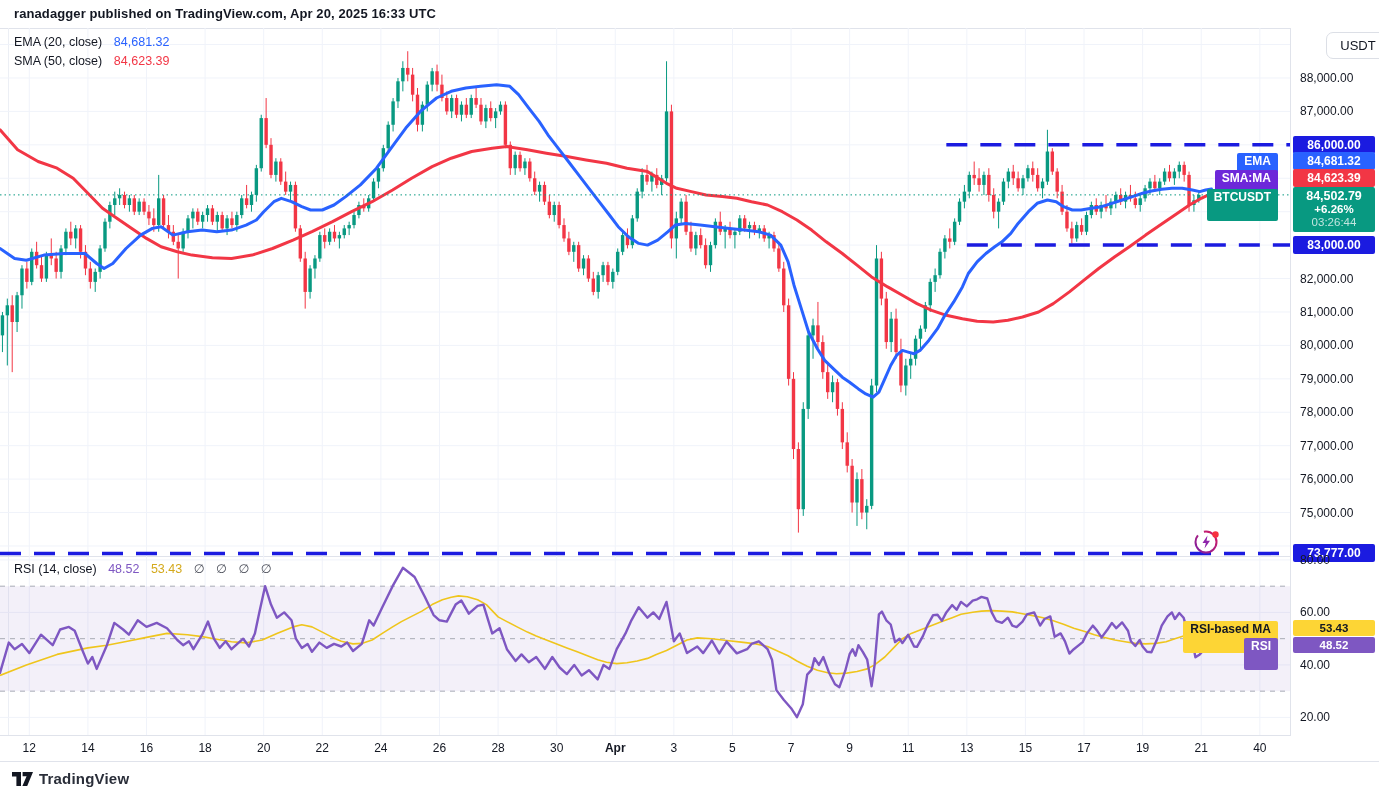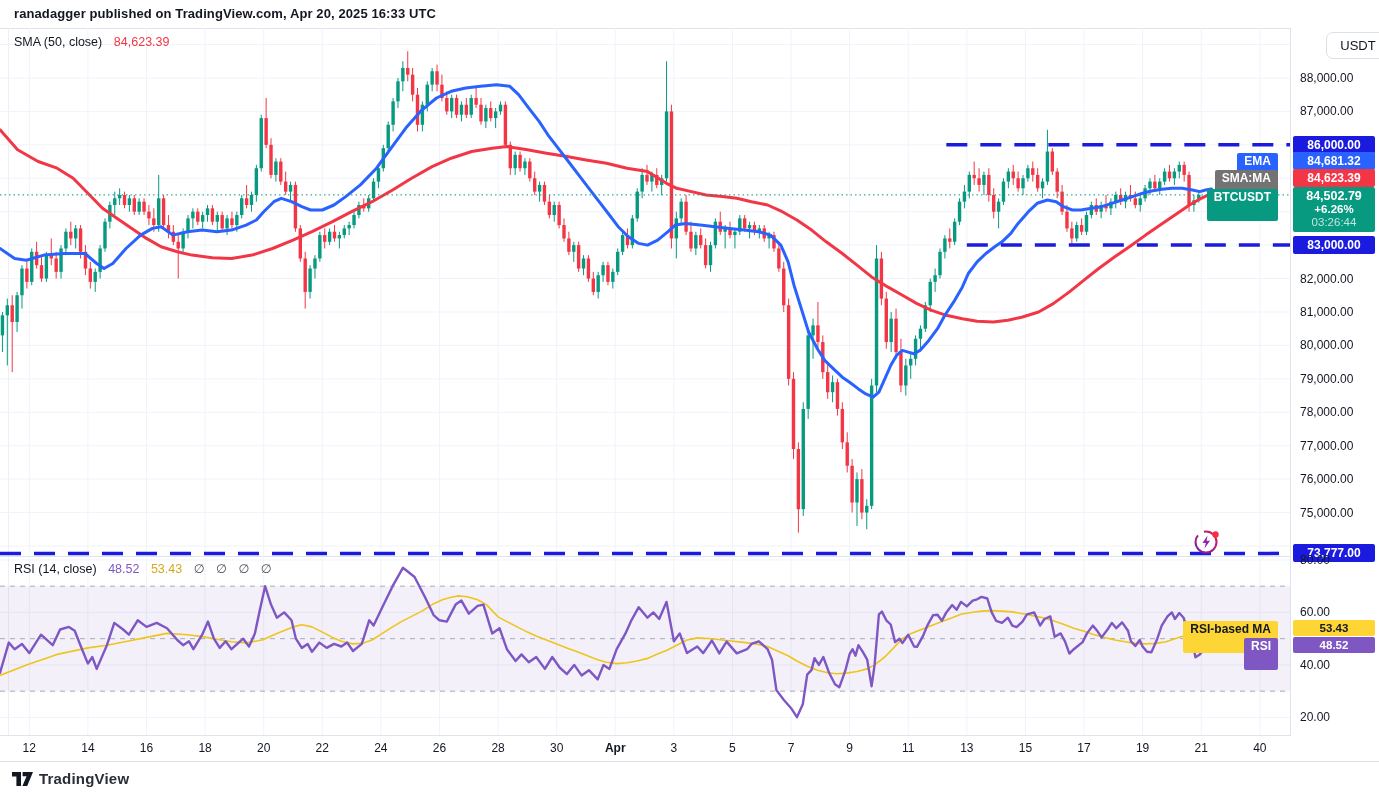--- a/index.html
+++ b/index.html
@@ -607,20 +607,24 @@
       <line x1="0" x2="1290" y1="194.881094017094" y2="194.881094017094" stroke="#089981" stroke-width="1" stroke-dasharray="1.5 3"></line>
       <line x1="946.3320463320462" x2="1290" y1="144.83190883190898" y2="144.83190883190898" stroke="#1b1be0" stroke-width="3.5" stroke-dasharray="21 13"></line>
       <line x1="966.8407903702021" x2="1290" y1="245.11680911680924" y2="245.11680911680924" stroke="#1b1be0" stroke-width="3.5" stroke-dasharray="21 13"></line>
       <line x1="0" x2="1290" y1="553.4260208926876" y2="553.4260208926876" stroke="#1b1be0" stroke-width="3.5" stroke-dasharray="21 13"></line>
       <polyline points="0.0,675.4 26.4,664.9 57.1,654.4 87.9,647.9 106.9,645.2 127.4,641.3 146.5,637.4 167.0,633.4 187.5,634.7 202.2,636.6 216.8,639.2 231.5,641.8 246.1,642.9 262.2,640.0 276.9,633.4 293.0,626.9 301.8,624.8 312.0,626.9 322.3,632.1 332.5,637.4 341.3,641.3 353.0,643.9 361.8,643.4 372.1,640.0 382.3,633.4 392.6,626.9 401.4,621.6 411.6,616.4 421.9,611.1 432.1,604.6 442.4,599.8 451.2,597.2 458.5,595.9 467.3,596.7 477.6,599.8 486.4,604.6 498.1,616.9 506.9,621.6 517.1,626.9 527.4,632.1 536.2,636.1 546.4,640.0 556.7,643.9 566.9,647.9 577.2,651.8 587.4,655.7 597.7,659.7 606.5,662.3 616.7,663.6 627.0,662.8 637.2,661.0 647.5,658.4 656.3,654.4 666.5,650.5 676.8,645.2 687.0,640.0 697.3,637.9 711.9,638.7 726.6,640.5 741.2,642.1 755.9,643.9 767.6,646.5 776.4,650.5 788.1,655.7 796.9,661.0 807.2,666.2 817.4,670.2 827.7,672.8 836.5,673.8 846.7,673.1 857.0,671.5 867.2,668.9 874.6,664.9 884.8,657.0 893.6,647.9 902.4,638.7 911.2,633.4 921.4,629.5 931.7,625.6 941.9,621.6 952.2,617.7 961.0,614.3 972.7,612.2 981.5,611.1 991.7,610.6 1002.0,611.1 1012.3,611.9 1022.5,613.7 1032.8,615.6 1043.0,617.7 1053.3,620.8 1063.5,624.2 1073.8,628.2 1084.0,631.3 1094.3,634.7 1104.5,637.4 1114.8,640.0 1125.1,641.8 1135.3,643.4 1145.6,643.9 1155.8,643.4 1166.1,641.8 1174.9,638.7 1185.1,635.5 1195.4,632.9 1201.2,631.1 1207.1,629.7" fill="none" stroke="#efc51c" stroke-width="1.6" stroke-linejoin="round"></polyline>
       <polyline points="0.0,672.8 8.8,642.6 14.6,649.2 22.0,643.9 29.3,653.1 41.0,634.7 52.7,645.2 60.1,629.5 68.9,626.9 74.7,630.8 82.0,649.2 87.9,663.6 92.3,657.0 96.7,668.9 106.9,645.2 114.3,622.9 123.1,629.5 128.9,634.7 137.7,620.3 146.5,626.9 156.7,622.9 167.0,628.2 177.3,640.0 183.1,645.2 189.0,641.3 193.4,649.2 202.2,634.7 208.0,621.6 213.9,638.7 219.7,647.9 225.6,641.3 231.5,649.2 237.3,643.9 243.2,638.7 249.0,646.5 254.9,633.4 259.3,612.4 265.1,586.2 271.0,604.6 276.9,617.7 284.2,612.4 291.5,620.3 295.9,638.7 301.8,647.9 307.6,643.9 312.0,651.8 319.4,642.6 326.7,647.9 334.0,643.9 341.3,646.5 347.2,642.6 353.0,651.0 361.8,643.9 369.2,620.3 373.6,625.6 382.3,607.2 392.6,586.2 402.9,567.8 414.6,577.0 424.8,596.7 433.6,615.1 439.5,620.3 446.8,621.6 455.6,604.6 461.4,600.6 468.8,613.7 477.6,605.9 483.4,604.6 492.2,633.4 499.5,628.2 506.9,649.2 515.6,661.0 521.5,654.4 528.8,662.3 536.2,657.0 544.9,668.9 552.3,657.0 559.6,667.5 566.9,674.1 574.2,664.9 581.6,675.4 588.9,670.2 597.7,679.4 603.5,664.9 609.4,668.9 616.7,649.2 625.5,633.4 631.4,620.3 638.7,607.2 647.5,617.7 653.3,612.4 659.2,619.0 666.5,601.9 673.9,641.3 679.7,633.4 687.0,653.1 697.3,646.5 703.2,653.1 711.9,640.5 719.3,653.4 726.6,641.6 736.8,653.4 747.1,649.2 751.5,643.9 758.8,641.3 767.6,649.2 772.0,659.7 776.4,690.1 783.7,699.8 791.1,708.2 796.9,717.2 802.8,704.3 807.2,674.6 811.6,669.9 814.5,658.1 818.9,664.9 823.3,657.0 829.1,672.8 835.0,684.3 839.4,687.2 845.3,670.7 849.6,654.2 852.6,649.2 855.5,655.7 858.4,645.2 862.8,651.8 867.2,659.7 871.6,686.2 874.6,664.9 878.9,614.3 881.9,611.6 886.3,620.3 890.7,624.5 895.1,642.1 899.5,638.7 902.4,643.1 908.2,634.7 914.1,646.5 917.0,646.8 922.9,636.1 927.3,625.6 933.1,615.1 937.5,614.8 941.9,620.8 946.3,612.4 952.2,605.1 956.6,609.8 961.0,601.9 966.8,606.4 972.7,600.6 977.1,599.3 981.5,596.9 987.3,598.5 991.7,612.4 996.1,620.8 1002.0,622.9 1007.9,617.7 1012.3,625.6 1016.6,627.1 1022.5,621.6 1026.9,614.3 1034.2,612.4 1040.1,625.6 1044.5,619.0 1050.3,616.4 1054.7,636.8 1060.6,633.4 1065.0,641.3 1069.4,653.6 1073.8,649.2 1082.6,642.1 1087.0,633.4 1092.8,625.6 1097.2,630.8 1101.6,637.4 1107.5,629.5 1111.9,622.9 1116.3,628.2 1122.1,622.4 1128.0,630.8 1130.9,641.3 1135.3,646.0 1139.7,640.0 1142.6,646.5 1147.0,651.8 1151.4,652.3 1157.3,638.7 1161.7,625.6 1167.5,616.4 1171.9,612.4 1174.9,619.0 1179.3,613.0 1183.6,617.7 1186.6,628.2 1192.4,641.3 1195.4,657.3 1199.8,654.4 1204.2,649.2 1207.1,642.6" fill="none" stroke="#7e57c2" stroke-width="2.4" stroke-linejoin="round" stroke-linecap="round"></polyline>
     </svg>
 
   <div class="abs" id="legend">
     <div class="lg-row">
+      <span class="ind-name">EMA (20, close)</span>
+      <span class="ind-val" style="color:#2962ff;">84,681.32</span>
+    </div>
+    <div class="lg-row">
       <span class="ind-name">SMA (50, close)</span>
       <span class="ind-val" style="color:#f23645;">84,623.39</span>
     </div>
   </div>
 
   <div class="abs" id="rsi-legend">
     <span>RSI (14, close)</span>
     <span class="v1">48.52</span>
     <span class="v2">53.43</span>
     <span class="v3">∅ ∅ ∅ ∅</span>
@@ -629,21 +633,21 @@
   <div class="abs" id="scale-col"></div>
   <div class="abs" id="usdt-btn">USDT</div>
 
   <div class="vbadge" style="top:136px;background:#1b1be0;">86,000.00</div>
   <div class="vbadge" style="top:236px;background:#1b1be0;">83,000.00</div>
   <div class="vbadge" style="top:544px;background:#1b1be0;">73,777.00</div>
 
   <div class="tag" style="top:153px;background:#2962ff;">EMA</div>
   <div class="vbadge" style="top:152px;background:#2962ff;">84,681.32</div>
 
-  <div class="tag" style="top:170px;background:#737373;">SMA:MA</div>
+  <div class="tag" style="top:170px;background:#6d28d9;">SMA:MA</div>
   <div class="vbadge" style="top:169px;background:#f23645;">84,623.39</div>
 
   <div class="tag" style="top:189px;background:#089981;">BTCUSDT</div>
   <div id="badge-last">
     <div class="l1">84,502.79</div>
     <div class="l2">+6.26%</div>
     <div class="l3">03:26:44</div>
   </div>
 
   <div class="tag" style="top:621px;background:#fdd535;color:#131722;">RSI-based MA</div>

